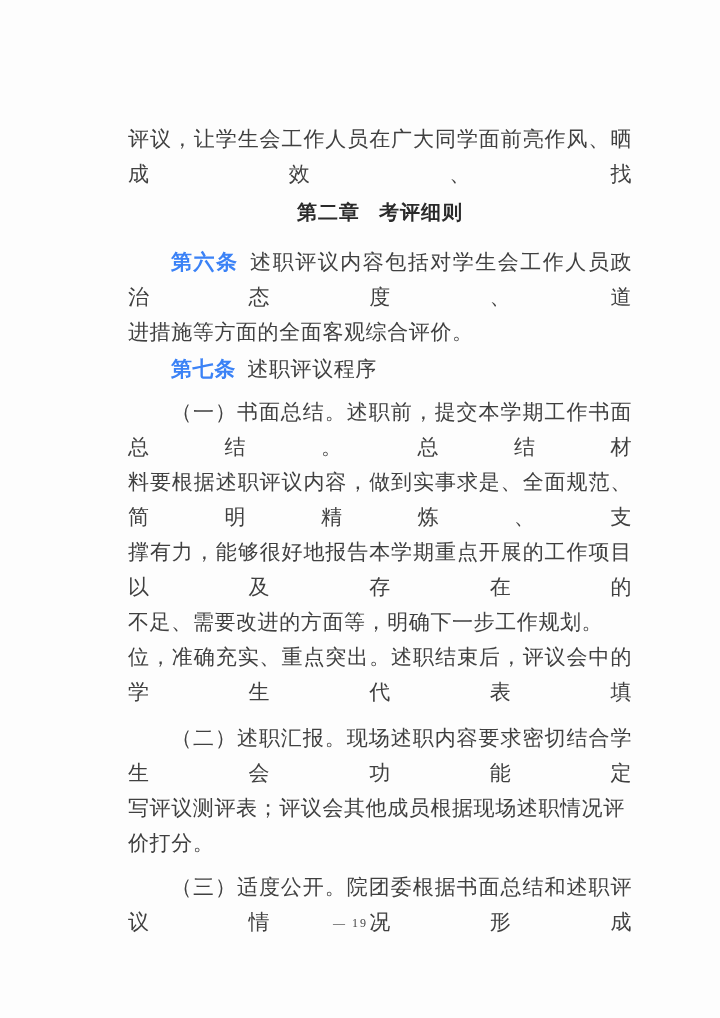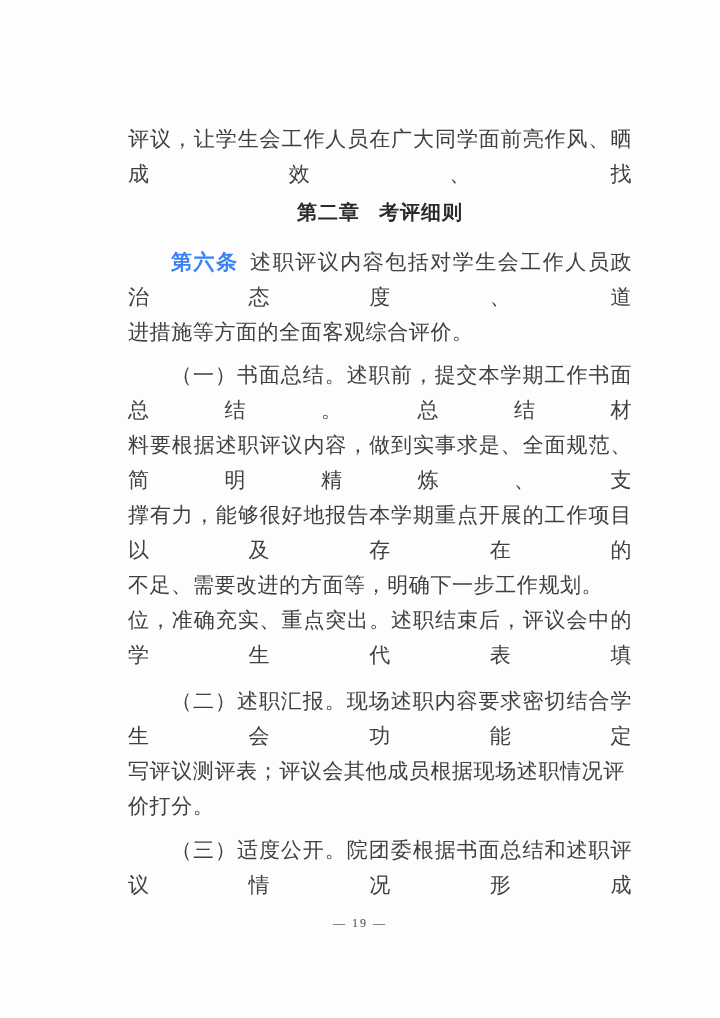--- a/index.html
+++ b/index.html
@@ -67,20 +67,21 @@
 <div class="page">
   <div class="content">
 
     <p class="ln full">评议，让学生会工作人员在广大同学面前亮作风、晒成效、找</p>
 
     <h2 class="chapter"><span class="ch-label">第二章</span><span>考评细则</span></h2>
 
     <p class="ln full indent"><span class="art-label">第六条</span><span>述职评议内容包括对学生会工作人员政治态度、道</span></p>
     <p class="ln">进措施等方面的全面客观综合评价。</p>
 
+    <p class="ln indent mt1"><span class="art-label">第七条</span><span>述职评议程序</span></p>
 
     <p class="ln full indent mt8">（一）书面总结。述职前，提交本学期工作书面总结。总结材</p>
     <p class="ln full">料要根据述职评议内容，做到实事求是、全面规范、简明精炼、支</p>
     <p class="ln full">撑有力，能够很好地报告本学期重点开展的工作项目以及存在的</p>
     <p class="ln">不足、需要改进的方面等，明确下一步工作规划。</p>
 
     <p class="ln full">位，准确充实、重点突出。述职结束后，评议会中的学生代表填</p>
     <p class="ln full indent mt11">（二）述职汇报。现场述职内容要求密切结合学生会功能定</p>
     <p class="ln">写评议测评表；评议会其他成员根据现场述职情况评价打分。</p>
 

